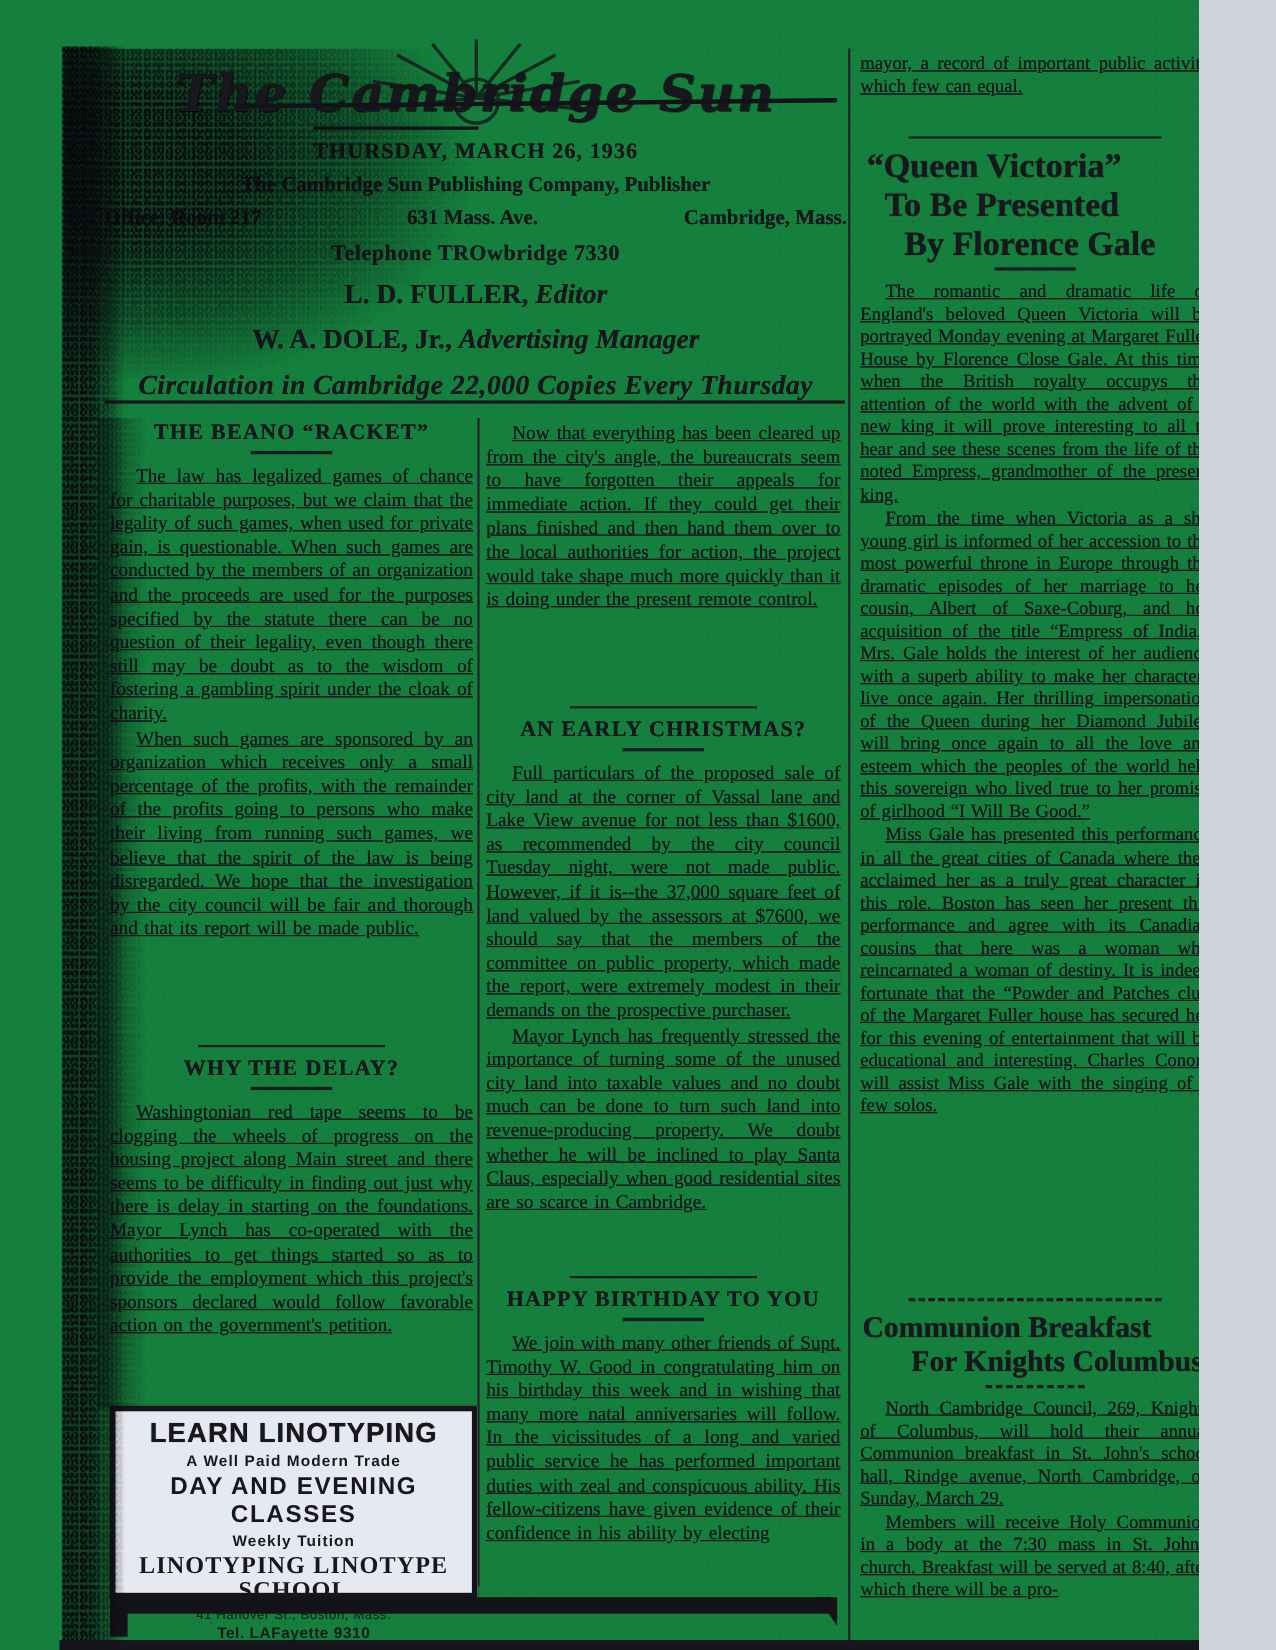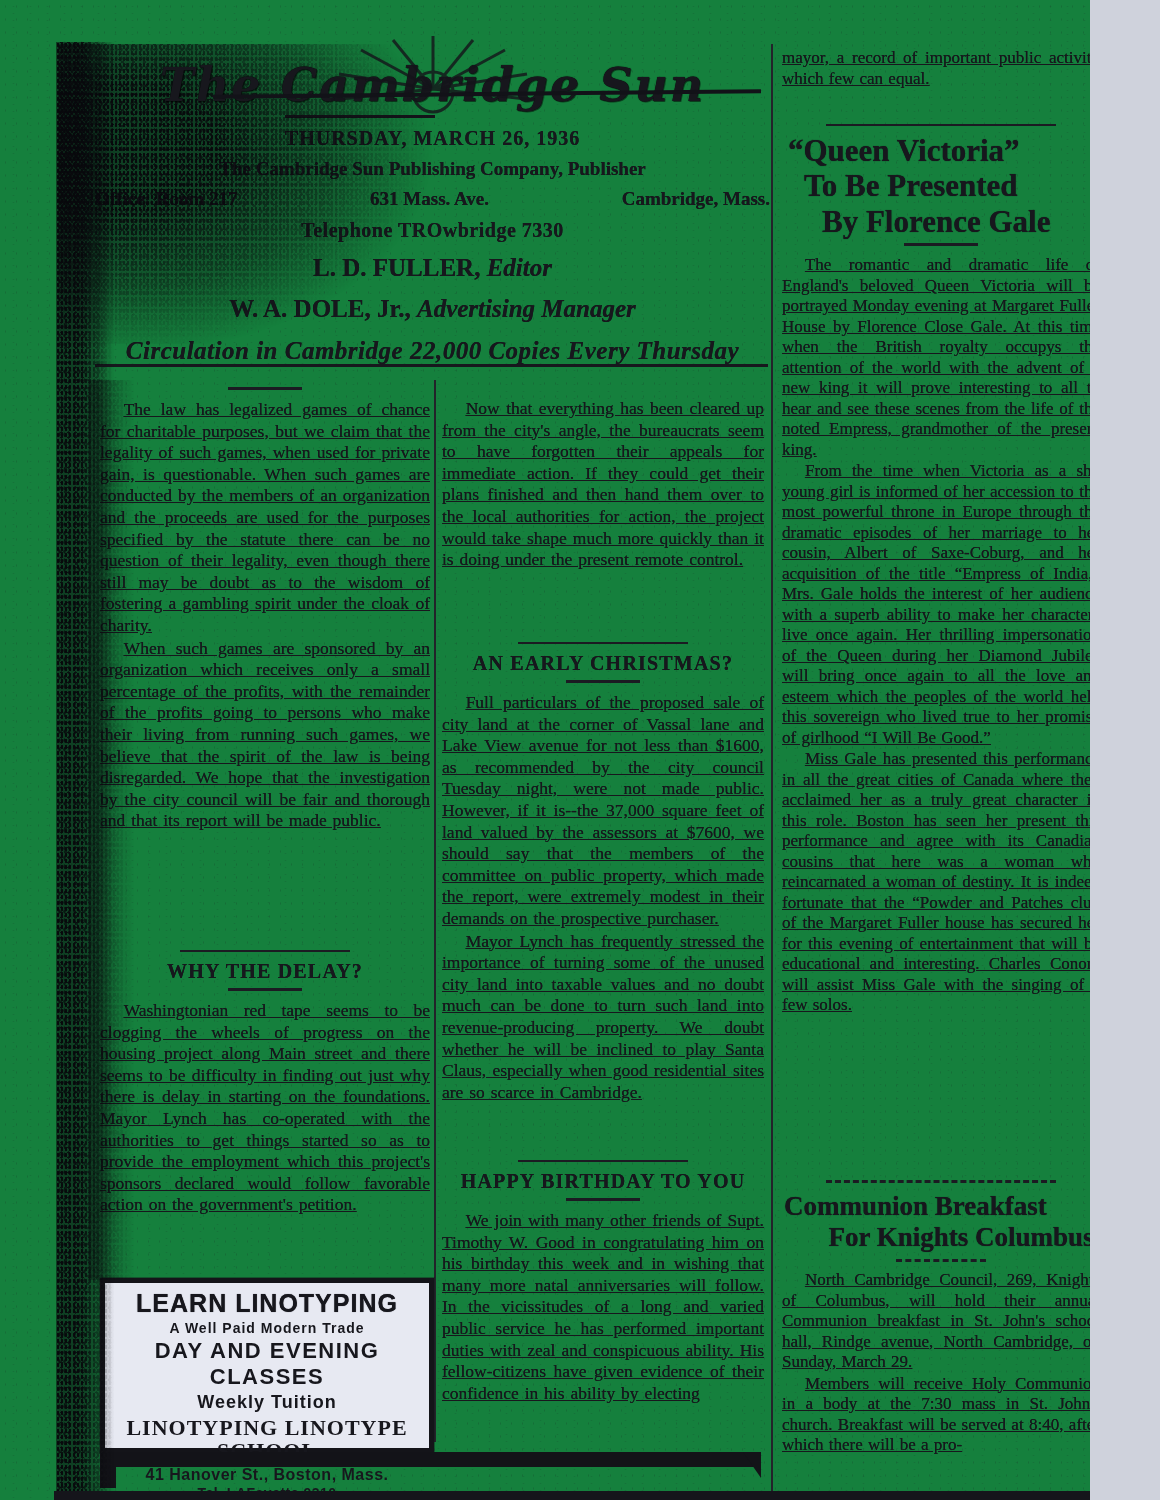--- a/index.html
+++ b/index.html
@@ -108,23 +108,23 @@
   .adbox{
     position:absolute;left:100px;top:1278px;width:324px;height:157px;
     border:5px solid #141419;background:#e7e9f2;text-align:center;
     font-family:"Liberation Sans","DejaVu Sans",sans-serif;padding-top:8px;
     box-shadow:0 0 0 1px rgba(20,20,25,.4);
   }
   .ad-title{font-size:25px;font-weight:bold;letter-spacing:1px;line-height:1;
     text-shadow:0 0 .7px rgba(15,15,20,.95);}
   .ad-sub{font-size:14px;font-weight:bold;margin-top:4px;letter-spacing:1px;}
   .ad-classes{font-size:22px;font-weight:bold;margin-top:2px;letter-spacing:1.5px;}
-  .ad-tuition{font-size:18px;font-weight:bold;margin-top:2px;letter-spacing:1px;}
+  .ad-tuition{font-size:14px;font-weight:bold;margin-top:2px;letter-spacing:1px;}
   .ad-school{font-family:"Liberation Serif",serif;font-size:22px;font-weight:bold;line-height:1.05;margin-top:3px;letter-spacing:1px;}
-  .ad-addr{font-size:16px;font-weight:bold;margin-top:4px;letter-spacing:.5px;}
+  .ad-addr{font-size:12px;font-weight:normal;margin-top:4px;letter-spacing:.5px;}
   .ad-tel{font-size:14px;font-weight:bold;margin-top:1px;letter-spacing:.5px;}
 
   
   .bottom-bar{position:absolute;left:100px;top:1452px;width:655px;height:15px;background:#131318;}
   .bottom-bar .stub{position:absolute;left:0;top:0;width:16px;height:36px;background:#131318;}
   .bottom-bar .fold{position:absolute;right:-6px;top:0;width:0;height:0;
     border-top:26px solid #131318;border-left:18px solid transparent;}
 
   
   .edge-strip{
@@ -179,20 +179,21 @@
     <div class="mast-circ">Circulation in Cambridge 22,000 Copies Every Thursday</div>
   </div>
   <div class="mast-rule"></div>
 
   <div class="vrule vr1"></div>
   <div class="vrule vr2"></div>
   <div class="vrule vr3"></div>
 
   <div class="col col1" style="left:100px;top:382px;width:330px;">
     <div class="article" style="top:0;">
+      <h2 class="head">THE BEANO “RACKET”</h2>
       <div class="rule-short"></div>
       <p class="body">The law has legalized games of chance for charitable purposes, but we claim that the legality of such games, when used for private gain, is questionable. When such games are conducted by the members of an organization and the proceeds are used for the purposes specified by the statute there can be no question of their legality, even though there still may be doubt as to the wisdom of fostering a gambling spirit under the cloak of charity.</p>
       <p class="body">When such games are sponsored by an organization which receives only a small percentage of the profits, with the remainder of the profits going to persons who make their living from running such games, we believe that the spirit of the law is being disregarded. We hope that the investigation by the city council will be fair and thorough and that its report will be made public.</p>
     </div>
     <div class="article" style="top:558px;">
       <div class="rule-long"></div>
       <h2 class="head">WHY THE DELAY?</h2>
       <div class="rule-short"></div>
       <p class="body">Washingtonian red tape seems to be clogging the wheels of progress on the housing project along Main street and there seems to be difficulty in finding out just why there is delay in starting on the foundations. Mayor Lynch has co-operated with the authorities to get things started so as to provide the employment which this project's sponsors declared would follow favorable action on the government's petition.</p>
     </div>
@@ -202,21 +203,21 @@
     <div class="ad-title">LEARN LINOTYPING</div>
     <div class="ad-sub">A Well Paid Modern Trade</div>
     <div class="ad-classes">DAY AND EVENING CLASSES</div>
     <div class="ad-tuition">Weekly Tuition</div>
     <div class="ad-school">LINOTYPING LINOTYPE SCHOOL</div>
     <div class="ad-addr">41 Hanover St., Boston, Mass.</div>
     <div class="ad-tel">Tel. LAFayette 9310</div>
   </div>
 
   <div class="col col2" style="left:442px;top:382px;width:322px;">
-    <div class="article" style="top:16px;">
+    <div class="article" style="top:1px;">
       <p class="body">Now that everything has been cleared up from the city's angle, the bureaucrats seem to have forgotten their appeals for immediate action. If they could get their plans finished and then hand them over to the local authorities for action, the project would take shape much more quickly than it is doing under the present remote control.</p>
     </div>
     <div class="article" style="top:250px;">
       <div class="rule-long"></div>
       <h2 class="head">AN EARLY CHRISTMAS?</h2>
       <div class="rule-short"></div>
       <p class="body">Full particulars of the proposed sale of city land at the corner of Vassal lane and Lake View avenue for not less than $1600, as recommended by the city council Tuesday night, were not made public. However, if it is--the 37,000 square feet of land valued by the assessors at $7600, we should say that the members of the committee on public property, which made the report, were extremely modest in their demands on the prospective purchaser.</p>
       <p class="body">Mayor Lynch has frequently stressed the importance of turning some of the unused city land into taxable values and no doubt much can be done to turn such land into revenue-producing property. We doubt whether he will be inclined to play Santa Claus, especially when good residential sites are so scarce in Cambridge.</p>
     </div>
     <div class="article" style="top:768px;">

